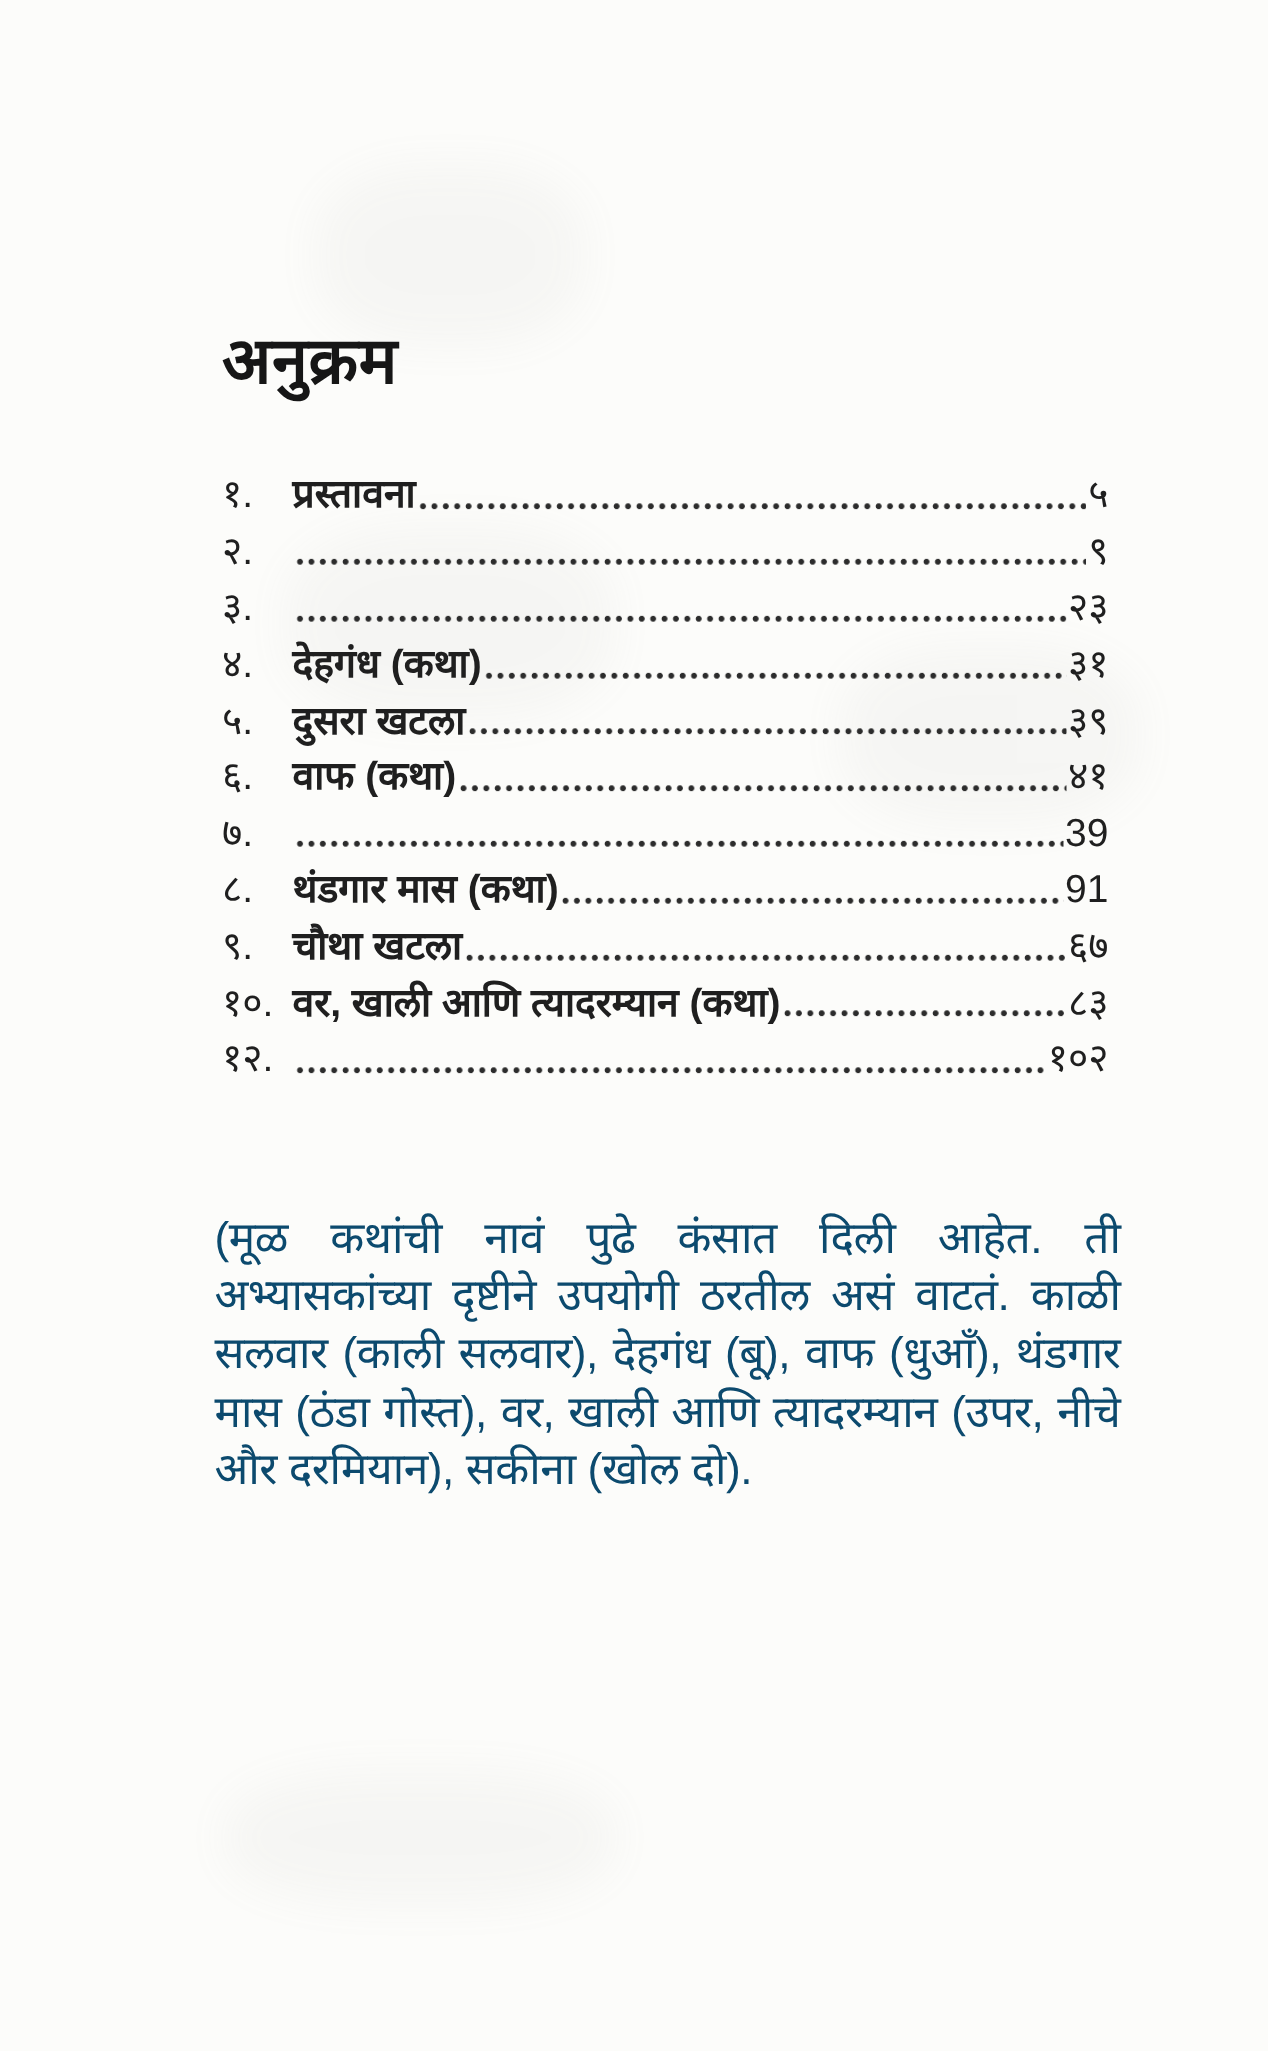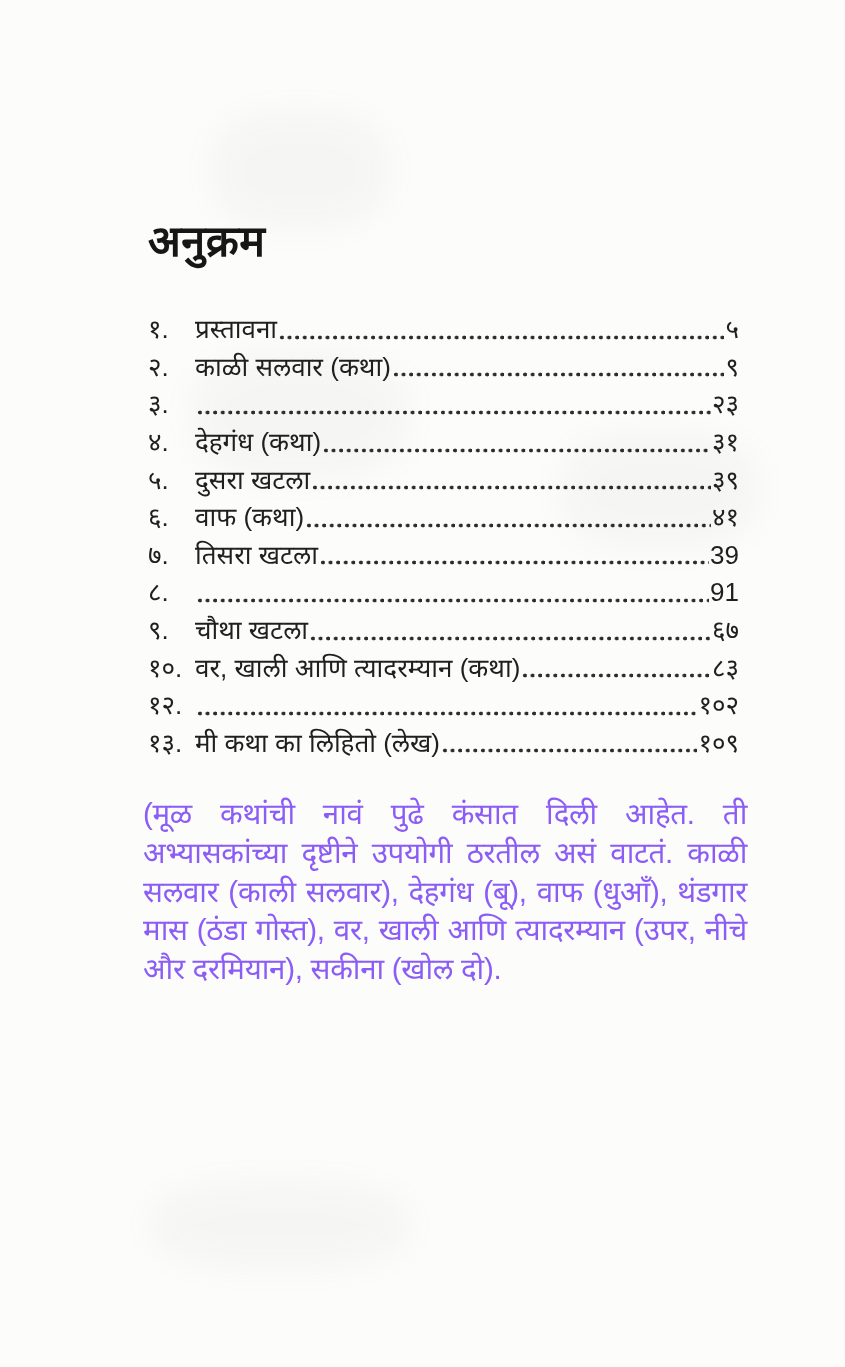--- a/index.html
+++ b/index.html
@@ -57,40 +57,41 @@
     font-size: 26px;
     line-height: 37.6px;
     color: #1f1f1f;
     white-space: nowrap;
   }
   .toc-num {
     flex: 0 0 47px;
   }
   .toc-entry-title {
     flex: 0 0 auto;
+    font-weight: bold;
   }
   .dots {
     flex: 1 1 auto;
     min-width: 18px;
     align-self: flex-end;
     height: 9px;
     margin: 0 1px 7px 2px;
     background-image: radial-gradient(circle at 3px 4.5px, #2c2c2c 1.7px, transparent 2.2px);
     background-size: 7.6px 9px;
     background-repeat: repeat-x;
   }
   .toc-page {
     flex: 0 0 auto;
   }
   .toc-note {
-    margin: 33px 0 0 -5px;
+    margin: 82px 0 0 -5px;
     width: 604px;
     font-size: 29.5px;
     line-height: 38.6px;
-    color: #8b5cf6;
+    color: #0c4a6e;
     text-align: justify;
     text-justify: inter-word;
     letter-spacing: -0.3px;
   }
 </style>
 </head>
 <body>
 
 <div class="scan-blob blob1"></div>
 <div class="scan-blob blob2"></div>
@@ -103,21 +104,20 @@
 
   <ul class="toc-list">
     <li class="toc-row">
       <span class="toc-num">१.</span>
         <span class="toc-entry-title">प्रस्तावना</span>
         <span class="dots"></span>
         <span class="toc-page">५</span>
     </li>
     <li class="toc-row">
       <span class="toc-num">२.</span>
-        <span class="toc-entry-title">काळी सलवार (कथा)</span>
         <span class="dots"></span>
         <span class="toc-page">९</span>
     </li>
     <li class="toc-row">
       <span class="toc-num">३.</span>
         <span class="dots"></span>
         <span class="toc-page">२३</span>
     </li>
     <li class="toc-row">
       <span class="toc-num">४.</span>
@@ -132,49 +132,43 @@
         <span class="toc-page">३९</span>
     </li>
     <li class="toc-row">
       <span class="toc-num">६.</span>
         <span class="toc-entry-title">वाफ (कथा)</span>
         <span class="dots"></span>
         <span class="toc-page">४१</span>
     </li>
     <li class="toc-row">
       <span class="toc-num">७.</span>
-        <span class="toc-entry-title">तिसरा खटला </span>
         <span class="dots"></span>
         <span class="toc-page">39</span>
     </li>
     <li class="toc-row">
       <span class="toc-num">८.</span>
+        <span class="toc-entry-title">थंडगार मास (कथा)</span>
         <span class="dots"></span>
         <span class="toc-page">91</span>
     </li>
     <li class="toc-row">
       <span class="toc-num">९.</span>
         <span class="toc-entry-title">चौथा खटला</span>
         <span class="dots"></span>
         <span class="toc-page">६७</span>
     </li>
     <li class="toc-row">
       <span class="toc-num">१०.</span>
         <span class="toc-entry-title">वर, खाली आणि त्यादरम्यान (कथा)</span>
         <span class="dots"></span>
         <span class="toc-page">८३</span>
     </li>
     <li class="toc-row">
       <span class="toc-num">१२.</span>
         <span class="dots"></span>
         <span class="toc-page">१०२</span>
     </li>
-    <li class="toc-row">
-      <span class="toc-num">१३.</span>
-        <span class="toc-entry-title">मी कथा का लिहितो (लेख)</span>
-        <span class="dots"></span>
-        <span class="toc-page">१०९</span>
-    </li>
   </ul>
 
   <p class="toc-note">(मूळ कथांची नावं पुढे कंसात दिली आहेत. ती अभ्यासकांच्या दृष्टीने उपयोगी ठरतील असं वाटतं. काळी सलवार (काली सलवार), देहगंध (बू), वाफ (धुआँ), थंडगार मास (ठंडा गोस्त), वर, खाली आणि त्यादरम्यान (उपर, नीचे और दरमियान), सकीना (खोल दो).</p>
 
 </div>
 
 </body></html>

